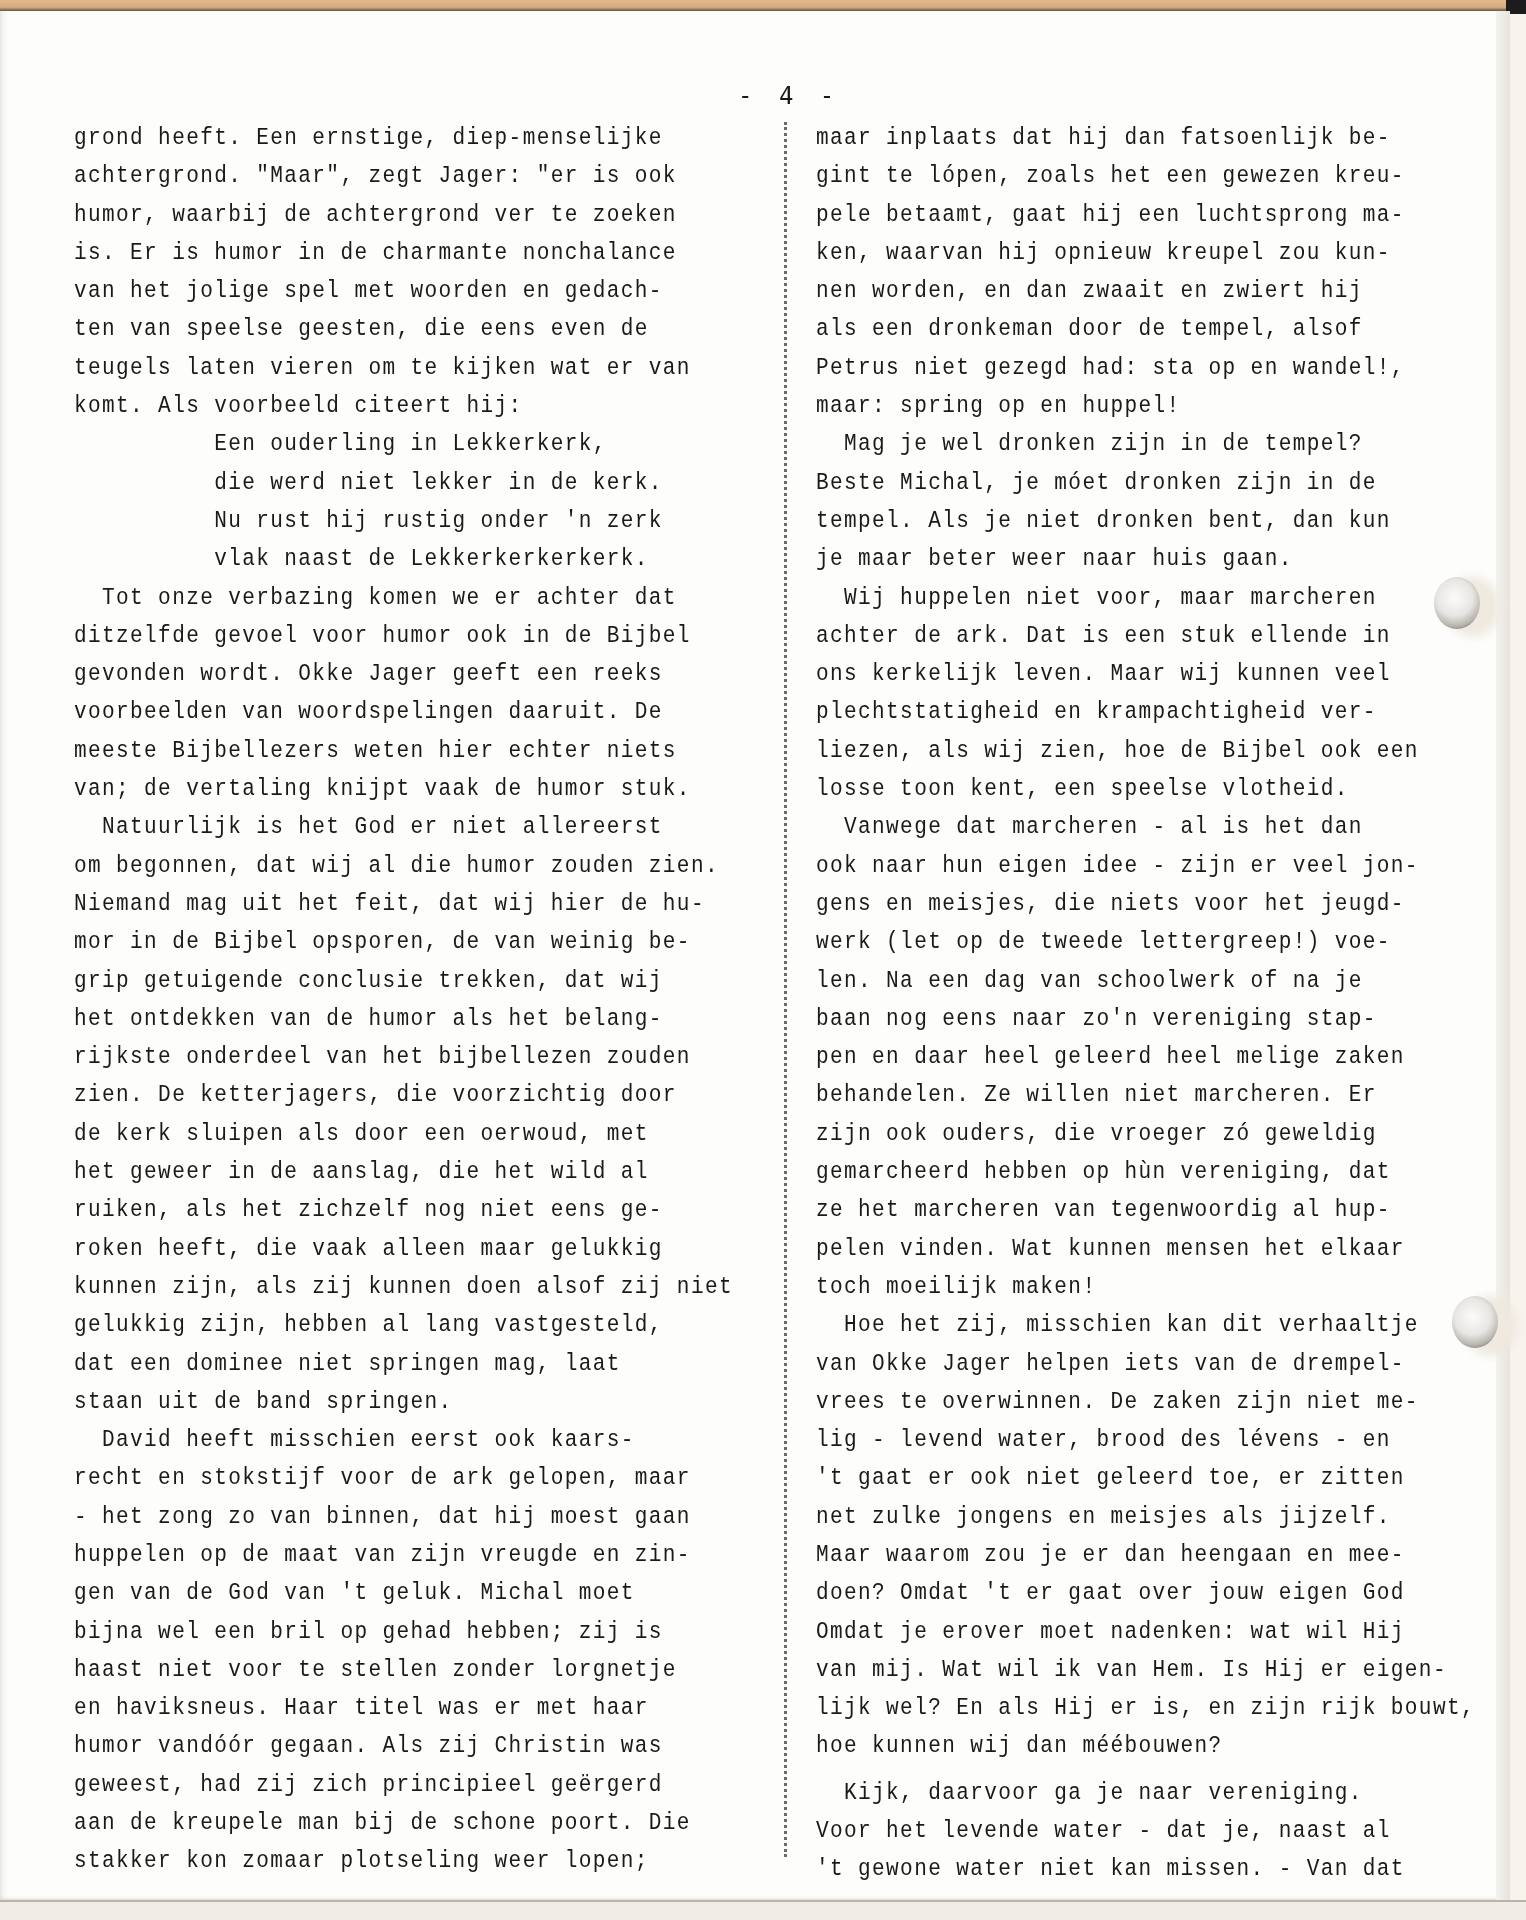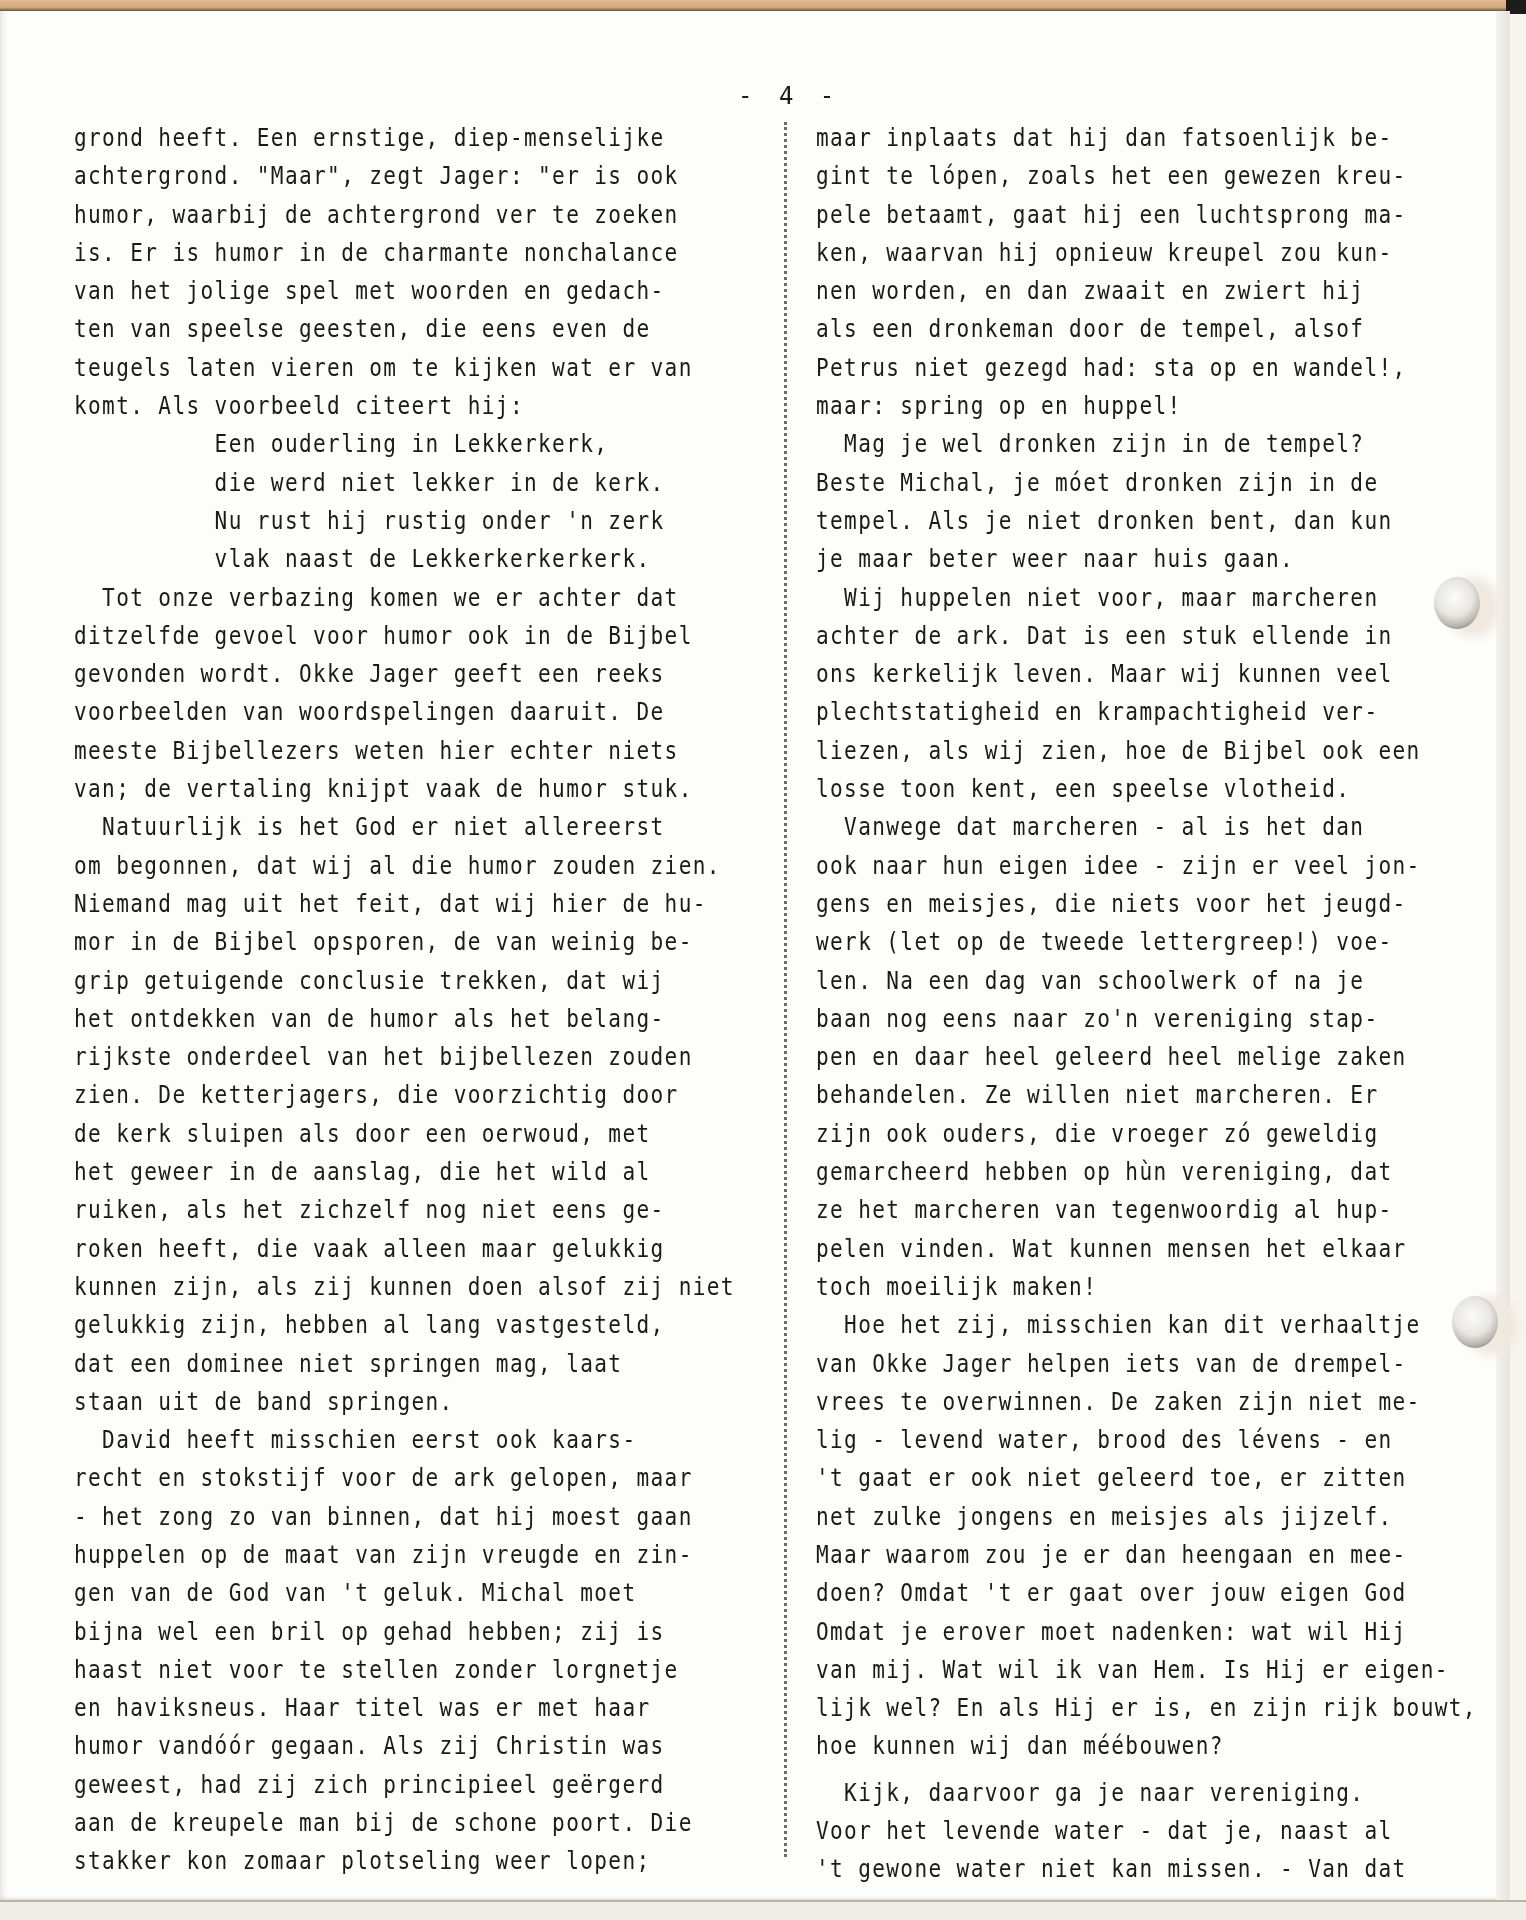--- a/index.html
+++ b/index.html
@@ -31,21 +31,21 @@
     border-top: 2px solid #b9b3a8;
   }
   .page-number {
     position: absolute; top: 82px; left: 738px;
     font-size: 24px; letter-spacing: 6px; white-space: pre;
   }
   .divider {
     position: absolute; left: 784px; top: 122px; height: 1735px; width: 0;
     border-left: 3px dotted #6b6b6b;
   }
-  .column { position: absolute; top: 119px; }
+  .column { position: absolute; top: 119px; font-family: Liberation Mono, monospace; }
   .col-left { left: 74px; }
   .col-right { left: 816px; }
   .line {
     height: 38.3px; line-height: 38.3px;
     font-size: 24.5px; letter-spacing: 1.6px;
     white-space: pre;
     transform: scaleX(0.86); transform-origin: left center;
   }
   .gap { height: 8px; }
   .hole {

